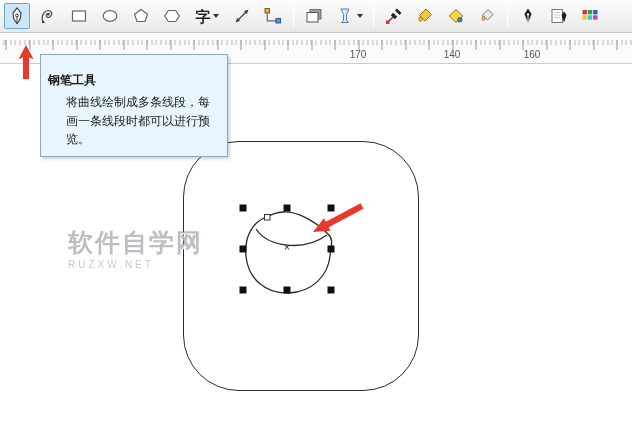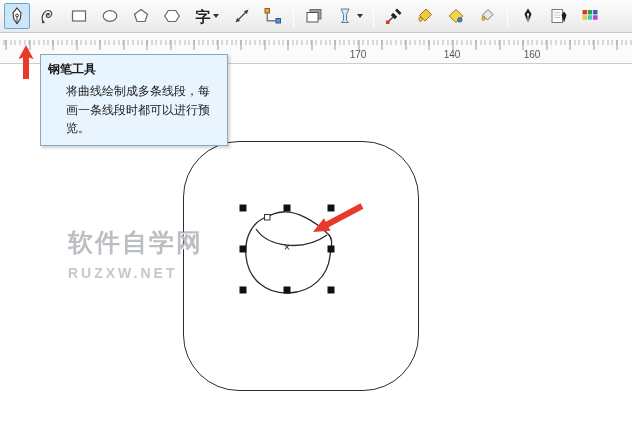--- a/index.html
+++ b/index.html
@@ -47,21 +47,21 @@
   .rl {
     position: absolute; top: 15px; transform: translateX(-50%);
     font-size: 10px; color: #555;
   }
 
   
   .tooltip {
     position: absolute; left: 40px; top: 54px; width: 188px; z-index: 30;
     background: #e9f5fe; border: 1px solid #8aa8c0;
     box-shadow: 2px 2px 3px rgba(0,0,0,.18);
-    padding: 6px 7px 7px; font-size: 12px; color: #1a1a1a;
+    padding: 17px 7px 7px; font-size: 12px; color: #1a1a1a;
   }
   .tooltip .tt-title { font-size: 12px; font-weight: bold; margin-bottom: 4px; }
   .tooltip .tt-body { line-height: 1.55; margin-left: 18px; }
 
   
   .artboard {
     position: absolute; left: 183px; top: 141px; width: 236px; height: 250px;
     border: 1px solid #2b2b2b; border-radius: 56px; background: transparent;
   }
   .overlay {
@@ -72,23 +72,22 @@
   
   .watermark {
     position: absolute; left: 68px; top: 226px; width: 140px; z-index: 10;
     user-select: none; pointer-events: none;
   }
   .wm-title {
     font-size: 25px; font-weight: bold; letter-spacing: 2px;
     color: rgba(125,132,142,.52); text-shadow: 1px 1px 0 rgba(255,255,255,.9);
   }
   .wm-sub {
-    margin-top: 6px; font-size: 14px; letter-spacing: 3px;
+    margin-top: 0; font-size: 10px; letter-spacing: 3px;
     color: rgba(125,132,142,.45);
-    font-weight: bold;
   }
 </style>
 </head>
 <body>
 
 <div class="screen">
 
   <div class="toolbar">
 
     <div class="tbtn selected">

